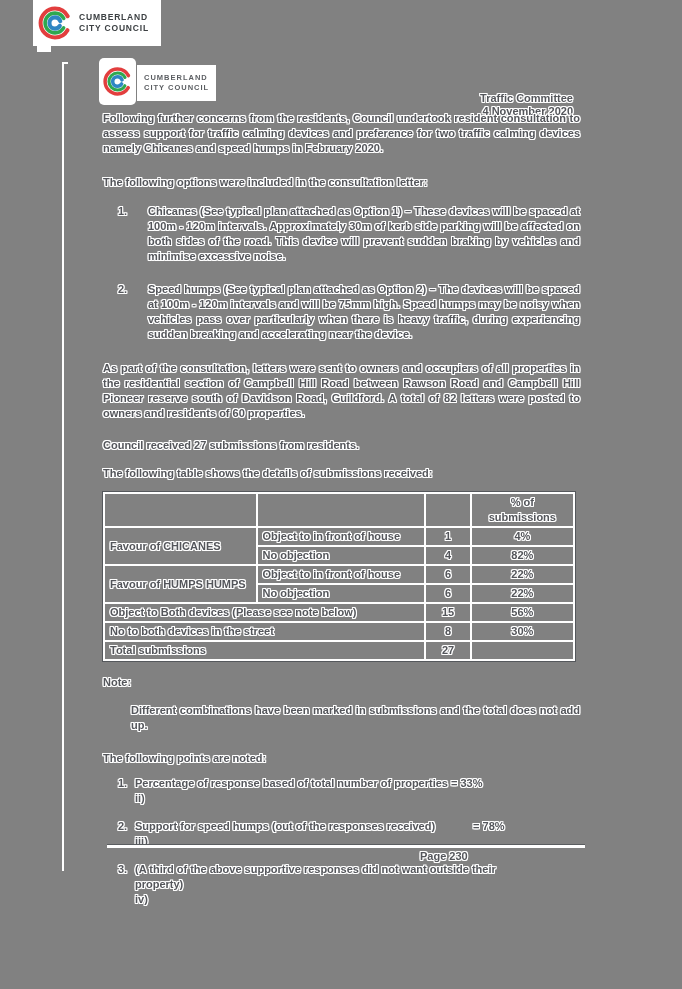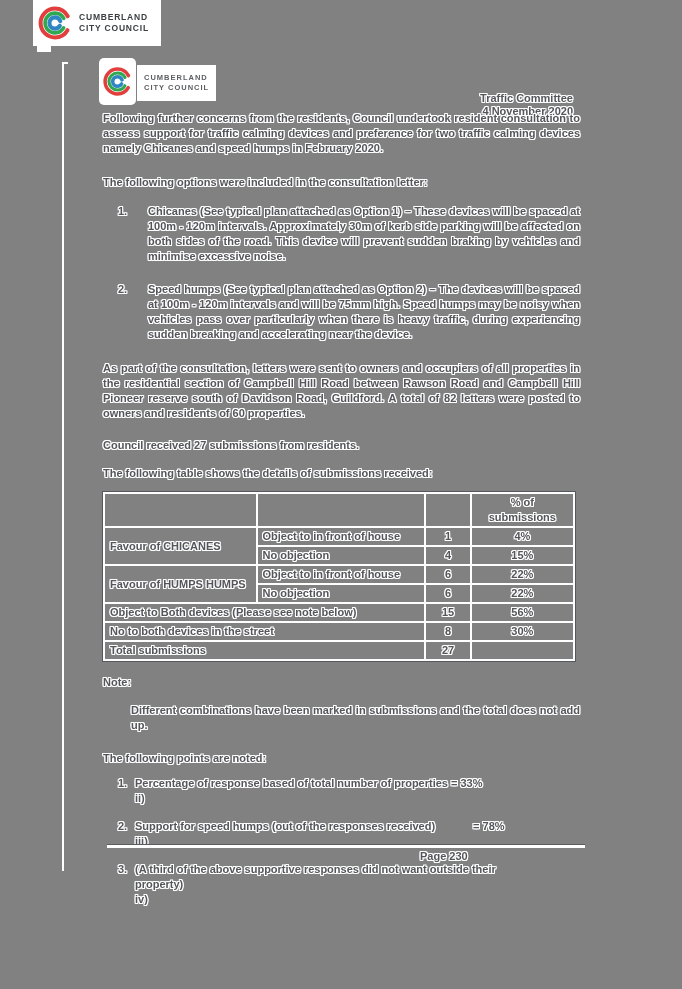--- a/index.html
+++ b/index.html
@@ -158,21 +158,21 @@
       </tr>
       <tr>
         <td rowspan="2">Favour of CHICANES</td>
         <td>Object to in front of house</td>
         <td class="ctr">1</td>
         <td class="ctr">4%</td>
       </tr>
       <tr>
         <td>No objection</td>
         <td class="ctr">4</td>
-        <td class="ctr">15%</td>
+        <td class="ctr">82%</td>
       </tr>
       <tr>
         <td rowspan="2">Favour of HUMPS HUMPS</td>
         <td>Object to in front of house</td>
         <td class="ctr">6</td>
         <td class="ctr">22%</td>
       </tr>
       <tr>
         <td>No objection</td>
         <td class="ctr">6</td>

